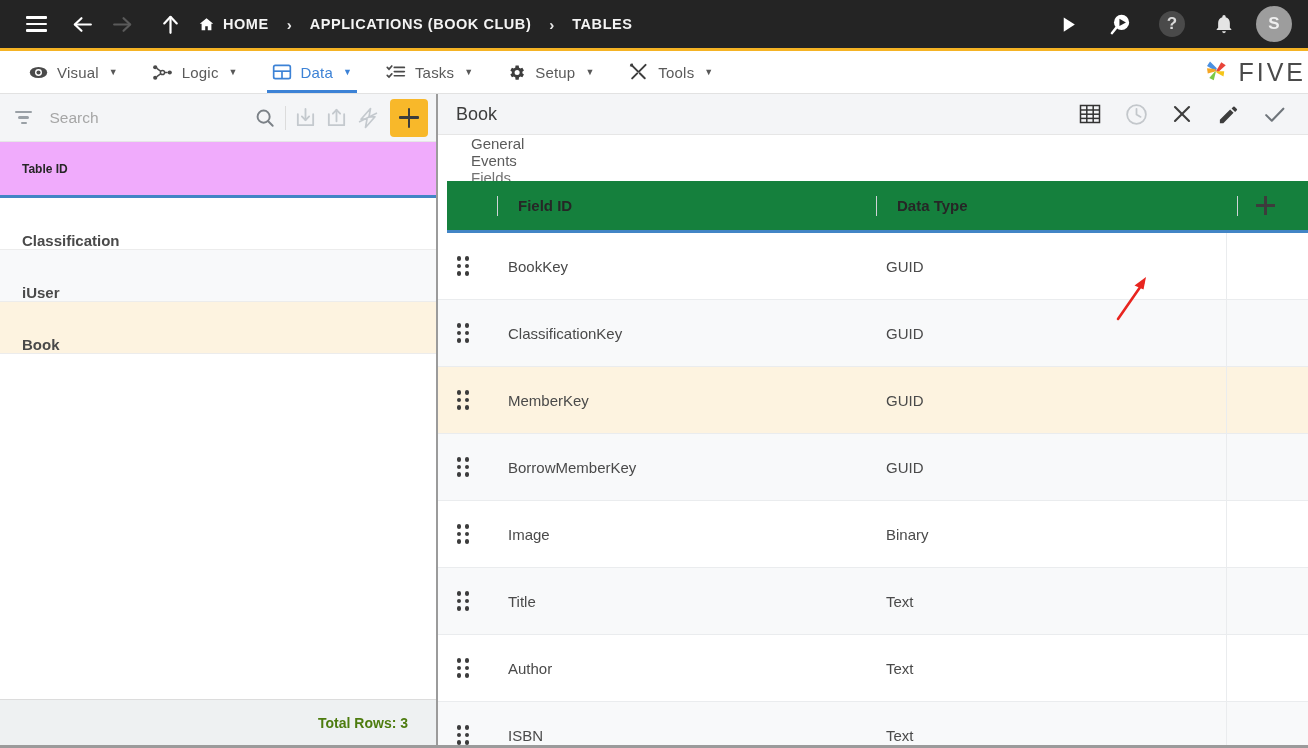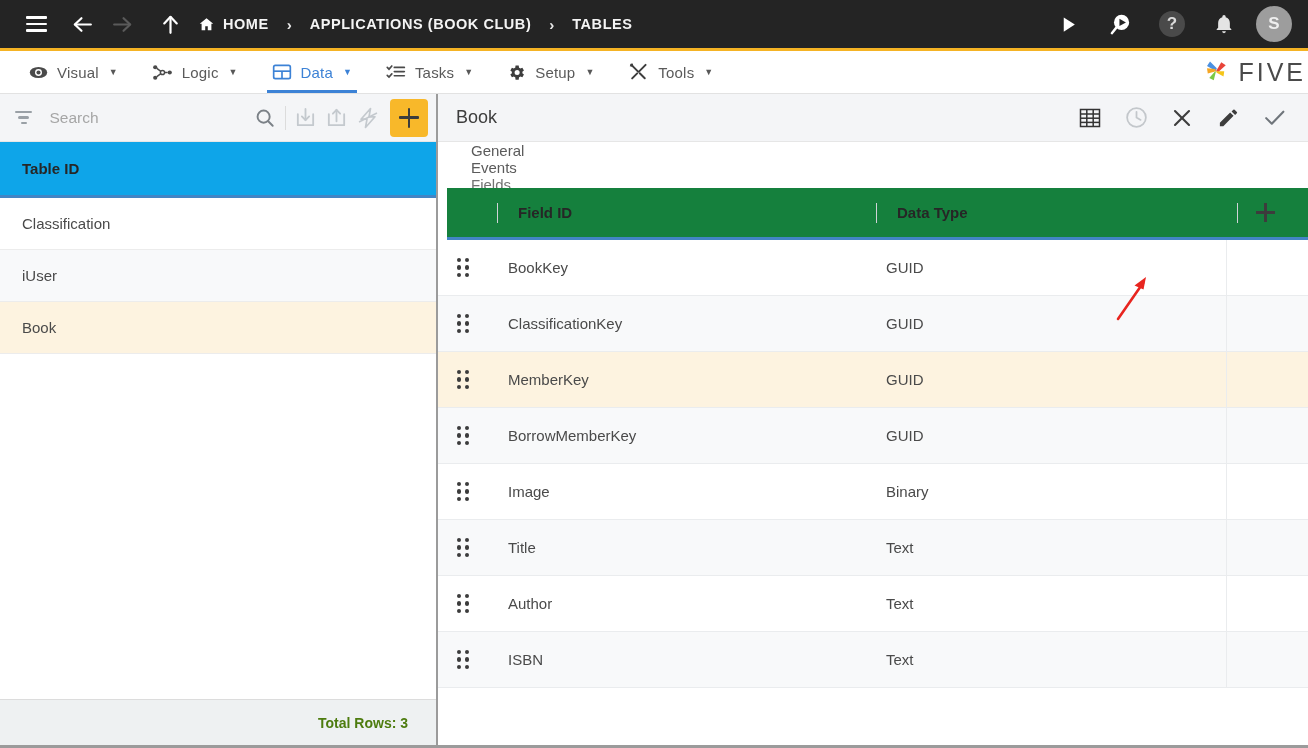--- a/index.html
+++ b/index.html
@@ -93,27 +93,27 @@
   }
   .plus-btn::before{ content:""; position:absolute; }
   .plus-glyph { position:relative; width:20px; height:20px; }
   .plus-glyph::before, .plus-glyph::after{
     content:""; position:absolute; background:#3c3c3c; border-radius:1px;
   }
   .plus-glyph::before{ left:0; top:8.6px; width:20px; height:2.6px;}
   .plus-glyph::after{ top:0; left:8.6px; height:20px; width:2.6px;}
 
   .side-head {
-    height: 56px; background:#0ea5e9; display:flex; align-items:center; padding-left: 22px;
-    font-size: 15px; font-weight:700; color:#262626; border-bottom: 3px solid #4285c5;
+    height: 56px; background:#f0abfc; display:flex; align-items:center; padding-left: 22px;
+    font-size: 12px; font-weight:700; color:#262626; border-bottom: 3px solid #4285c5;
   }
   .side-list { flex:1; overflow:hidden; background:#fff; }
   .side-row {
-    height: 52px; display:flex; align-items:center; padding-left: 22px;
-    font-size: 15px; color:#4a4a4a; border-bottom:1px solid #ececec;
+    height: 52px; display:flex; align-items:flex-end; padding-left: 22px;
+    font-size: 15px; color:#4a4a4a; border-bottom:1px solid #ececec;font-weight:bold;
   }
   .side-row.alt { background:#f8f9fa; }
   .side-row.selected { background:#fdf3e0; }
   .side-foot {
     height: 46px; background:#eef1f2; border-top:1px solid #dcdcdc;
     display:flex; align-items:center; justify-content:flex-end; padding-right: 28px;
     font-size: 14px; font-weight: 700; color:#4d7c0f;
   }
 
   
@@ -148,21 +148,21 @@
   .c-handle { width: 50px; flex:none; }
   .c-field { width: 378px; padding-left: 20px; flex:none;}
   .c-type  { width: 360px; padding-left: 20px; flex:none;}
   .c-plus  { flex:1; display:flex; align-items:center; padding-left: 18px; }
   .plus-head { position:relative; width:19px; height:19px; }
   .plus-head::before,.plus-head::after{ content:""; position:absolute; background:#3c3c3c;}
   .plus-head::before{ left:0; top:8.2px; width:19px; height:2.6px;}
   .plus-head::after{ top:0; left:8.2px; height:19px; width:2.6px;}
 
   .grid-body { flex:1; background:#fff; }
-  .grow { height: 56px; display:flex; align-items:center; border-bottom:1px solid #eaecee; }
+  .grow { height: 67px; display:flex; align-items:center; border-bottom:1px solid #eaecee; }
   .grow.alt { background:#f8f9fa; }
   .grow.selected { background:#fdf3e0; }
   .grow .cell { font-size:15px; color:#4a4a4a; display:flex; align-items:center; height:100%;}
   .dots { width: 50px; flex:none; display:flex; justify-content:center; }
   .dotgrid { display:grid; grid-template-columns: repeat(2, 4.2px); gap: 3.4px; }
   .dotgrid span{ width:4.2px; height:4.2px; background:#3c3c3c; border-radius:50%; display:block;}
   .f-field { width: 378px; padding-left: 20px; flex:none;}
   .f-type  { width: 360px; padding-left: 20px; flex:none;}
   .f-end   { flex:1; border-left:1px solid #eaecee; height:100%;}
   .grid-fill { flex:1; display:flex; }

